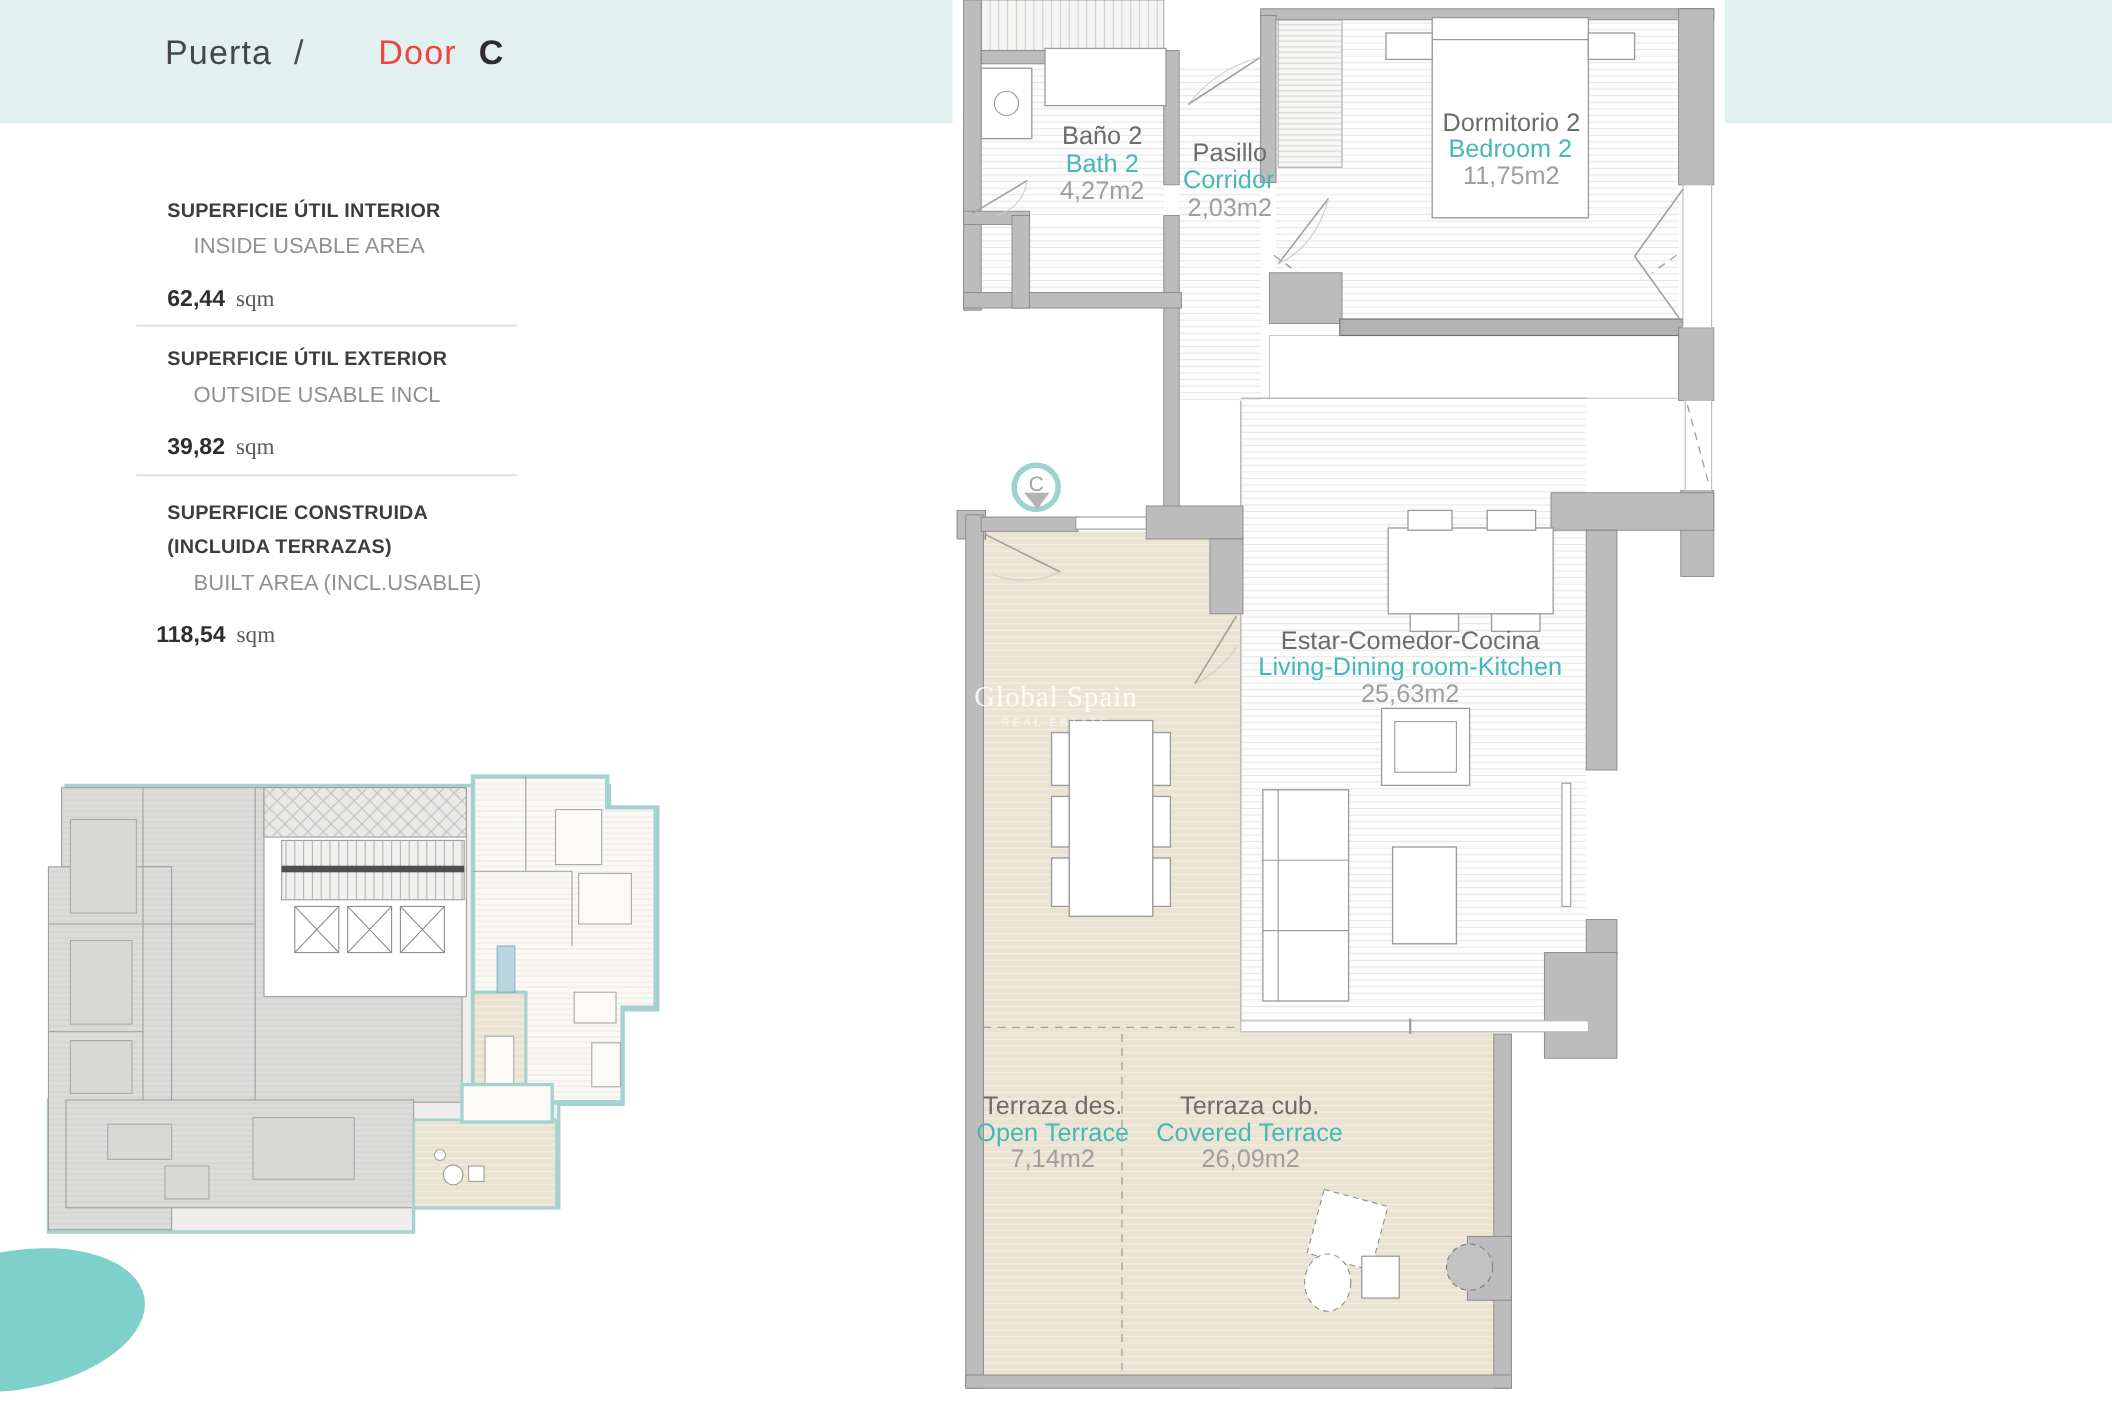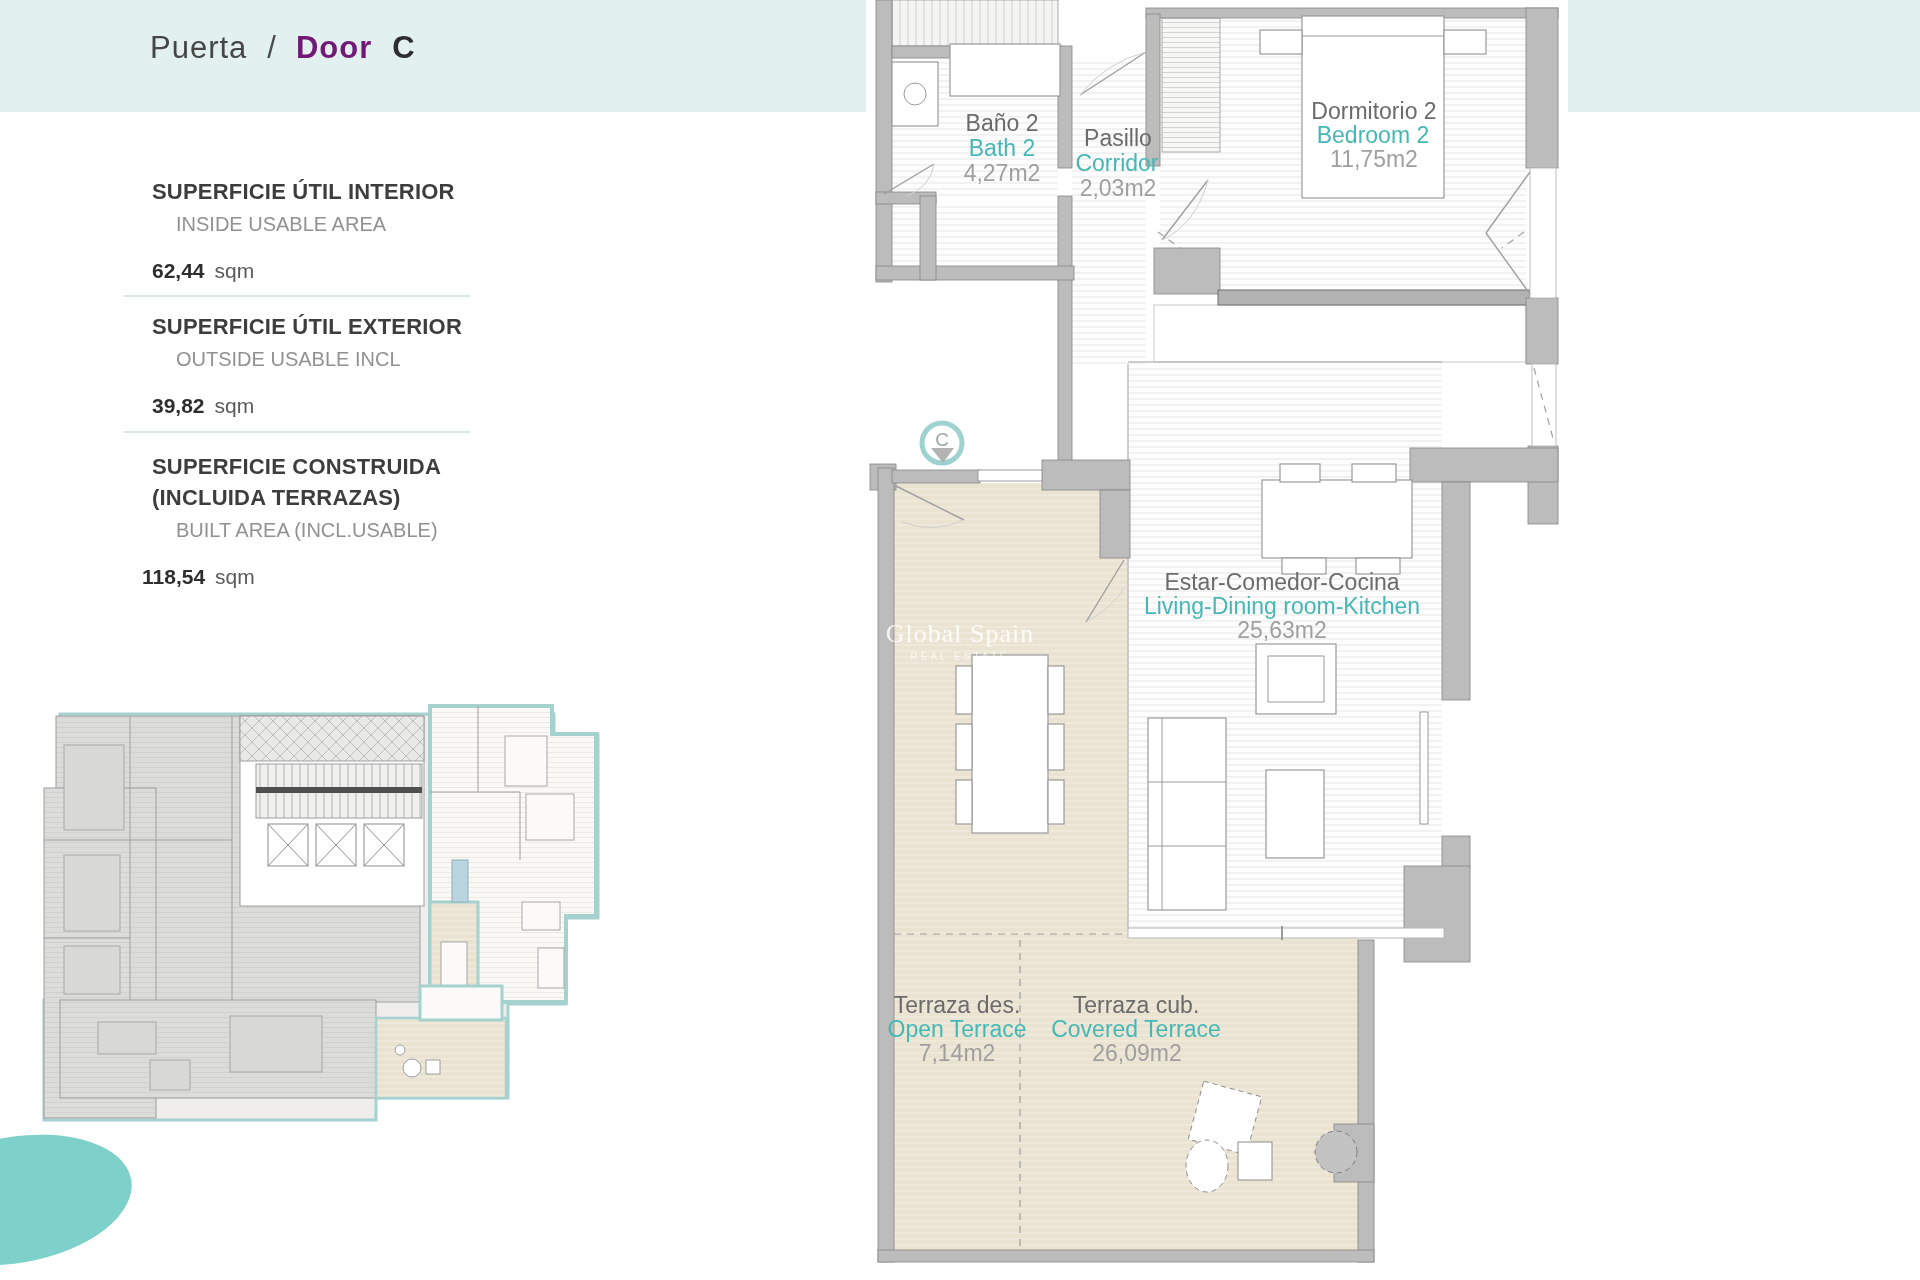--- a/index.html
+++ b/index.html
@@ -4,28 +4,28 @@
 <style>
   html,body{margin:0;padding:0;background:#ffffff;}
   #page{position:relative;width:1920px;height:1280px;background:#ffffff;overflow:hidden;
         font-family:"Liberation Sans",sans-serif;}
   #plan-svg{position:absolute;left:0;top:0;width:1920px;height:1280px;}
   .band{position:absolute;left:0;top:0;width:1920px;height:112px;background:#e2f1ef;}
   .title-row{position:absolute;left:150px;top:0;height:96px;display:flex;align-items:center;gap:20px;
              font-size:31px;}
   .t-es{color:#464646;font-weight:500;letter-spacing:1px;}
   .t-sep{color:#4a4a4a;font-weight:400;}
-  .t-en{color:#701a75;font-weight:700;letter-spacing:1px;}
+  .t-en{color:#ef4444;font-weight:400;letter-spacing:1px;margin-left:48px;}
   .t-unit{color:#2d2d2d;font-weight:700;letter-spacing:1px;}
   .spec{position:absolute;left:152px;width:310px;}
-  .spec-title{font-size:22px;line-height:31px;font-weight:700;color:#3d3d3d;letter-spacing:.2px;}
+  .spec-title{font-size:18px;line-height:31px;font-weight:700;color:#3d3d3d;letter-spacing:.2px;}
   .spec-sub{font-size:20px;line-height:30px;color:#919191;margin-top:2px;margin-left:24px;}
   .spec-value{margin-top:20px;display:flex;align-items:baseline;gap:10px;}
   .spec-num{font-size:21px;font-weight:700;color:#2e2e2e;}
-  .spec-unit{font-size:21px;color:#5a5a5a;}
+  .spec-unit{font-size:21px;color:#5a5a5a;font-family:Liberation Serif, serif;}
   .divider{position:absolute;left:124px;width:346px;height:0;border-top:2px solid #d9e6e4;}
   
   text{font-family:"Liberation Sans",sans-serif;}
   .wall{fill:#bcbcbc;stroke:#858585;stroke-width:.8;}
   .wall-d{fill:#b3b3b3;stroke:#6f6f6f;stroke-width:1;}
   .furn{fill:#ffffff;stroke:#9a9a9a;stroke-width:1.2;}
   .furn-ln{stroke:#9a9a9a;stroke-width:1;fill:none;}
   .door{stroke:#9f9f9f;stroke-width:1.4;fill:none;}
   .arc{stroke:#cfcfcf;stroke-width:1;fill:none;}
   .dash{stroke:#9f9f9f;stroke-width:1.2;stroke-dasharray:7 6;fill:none;}

